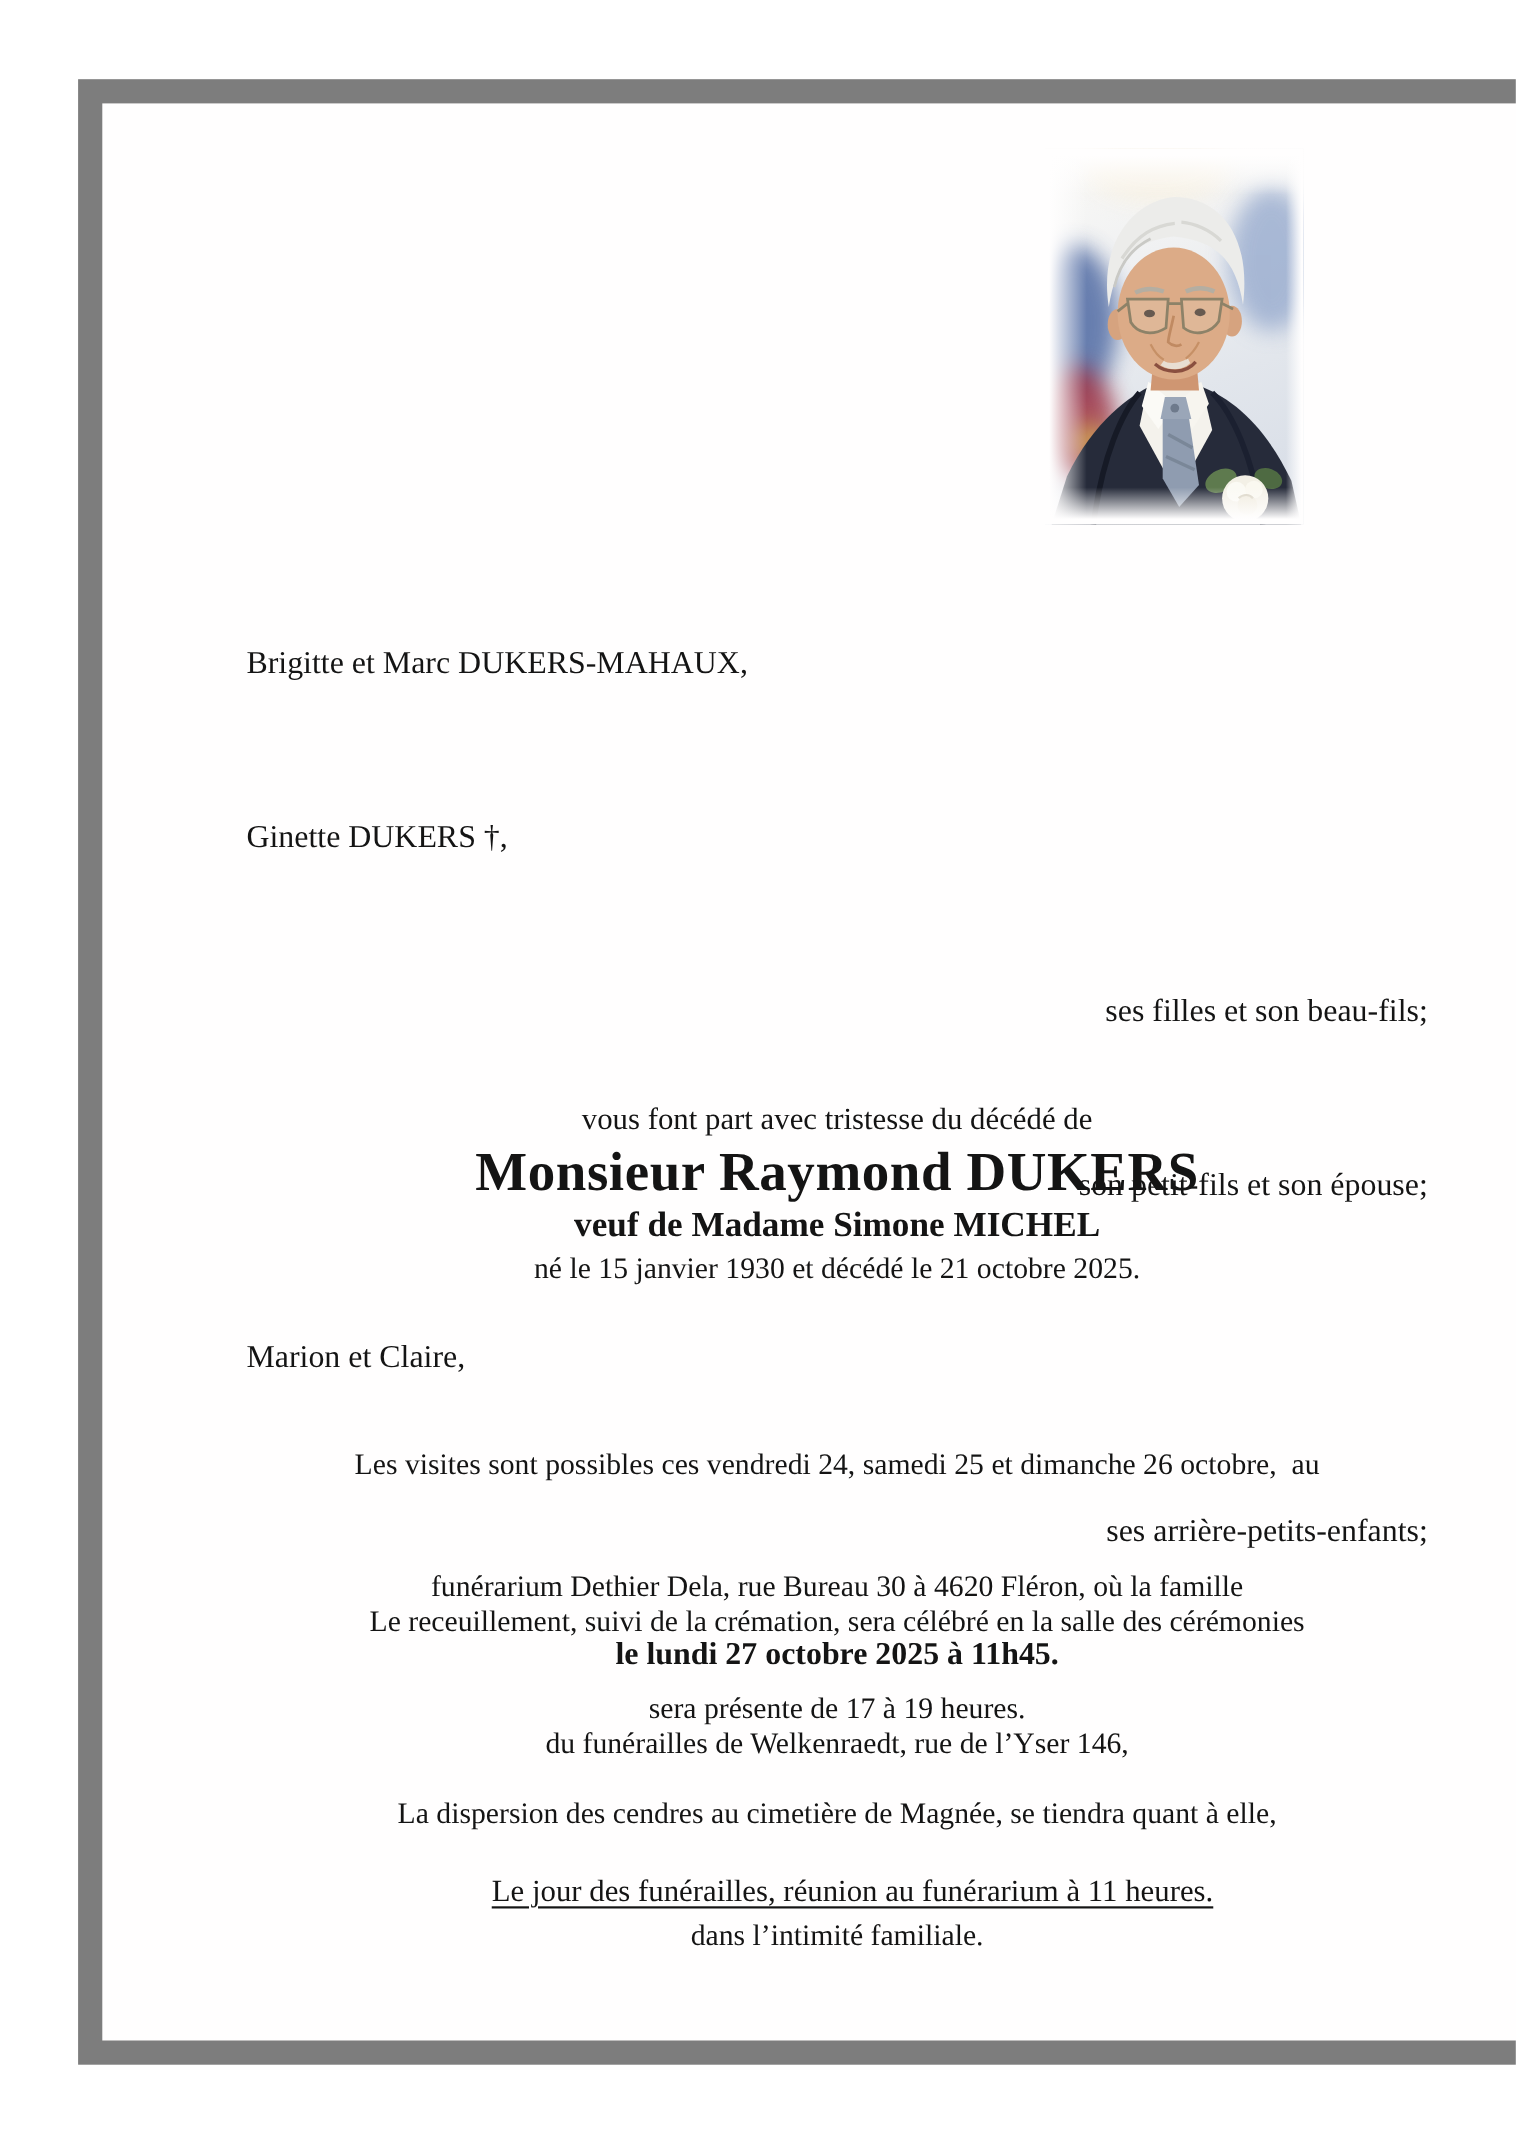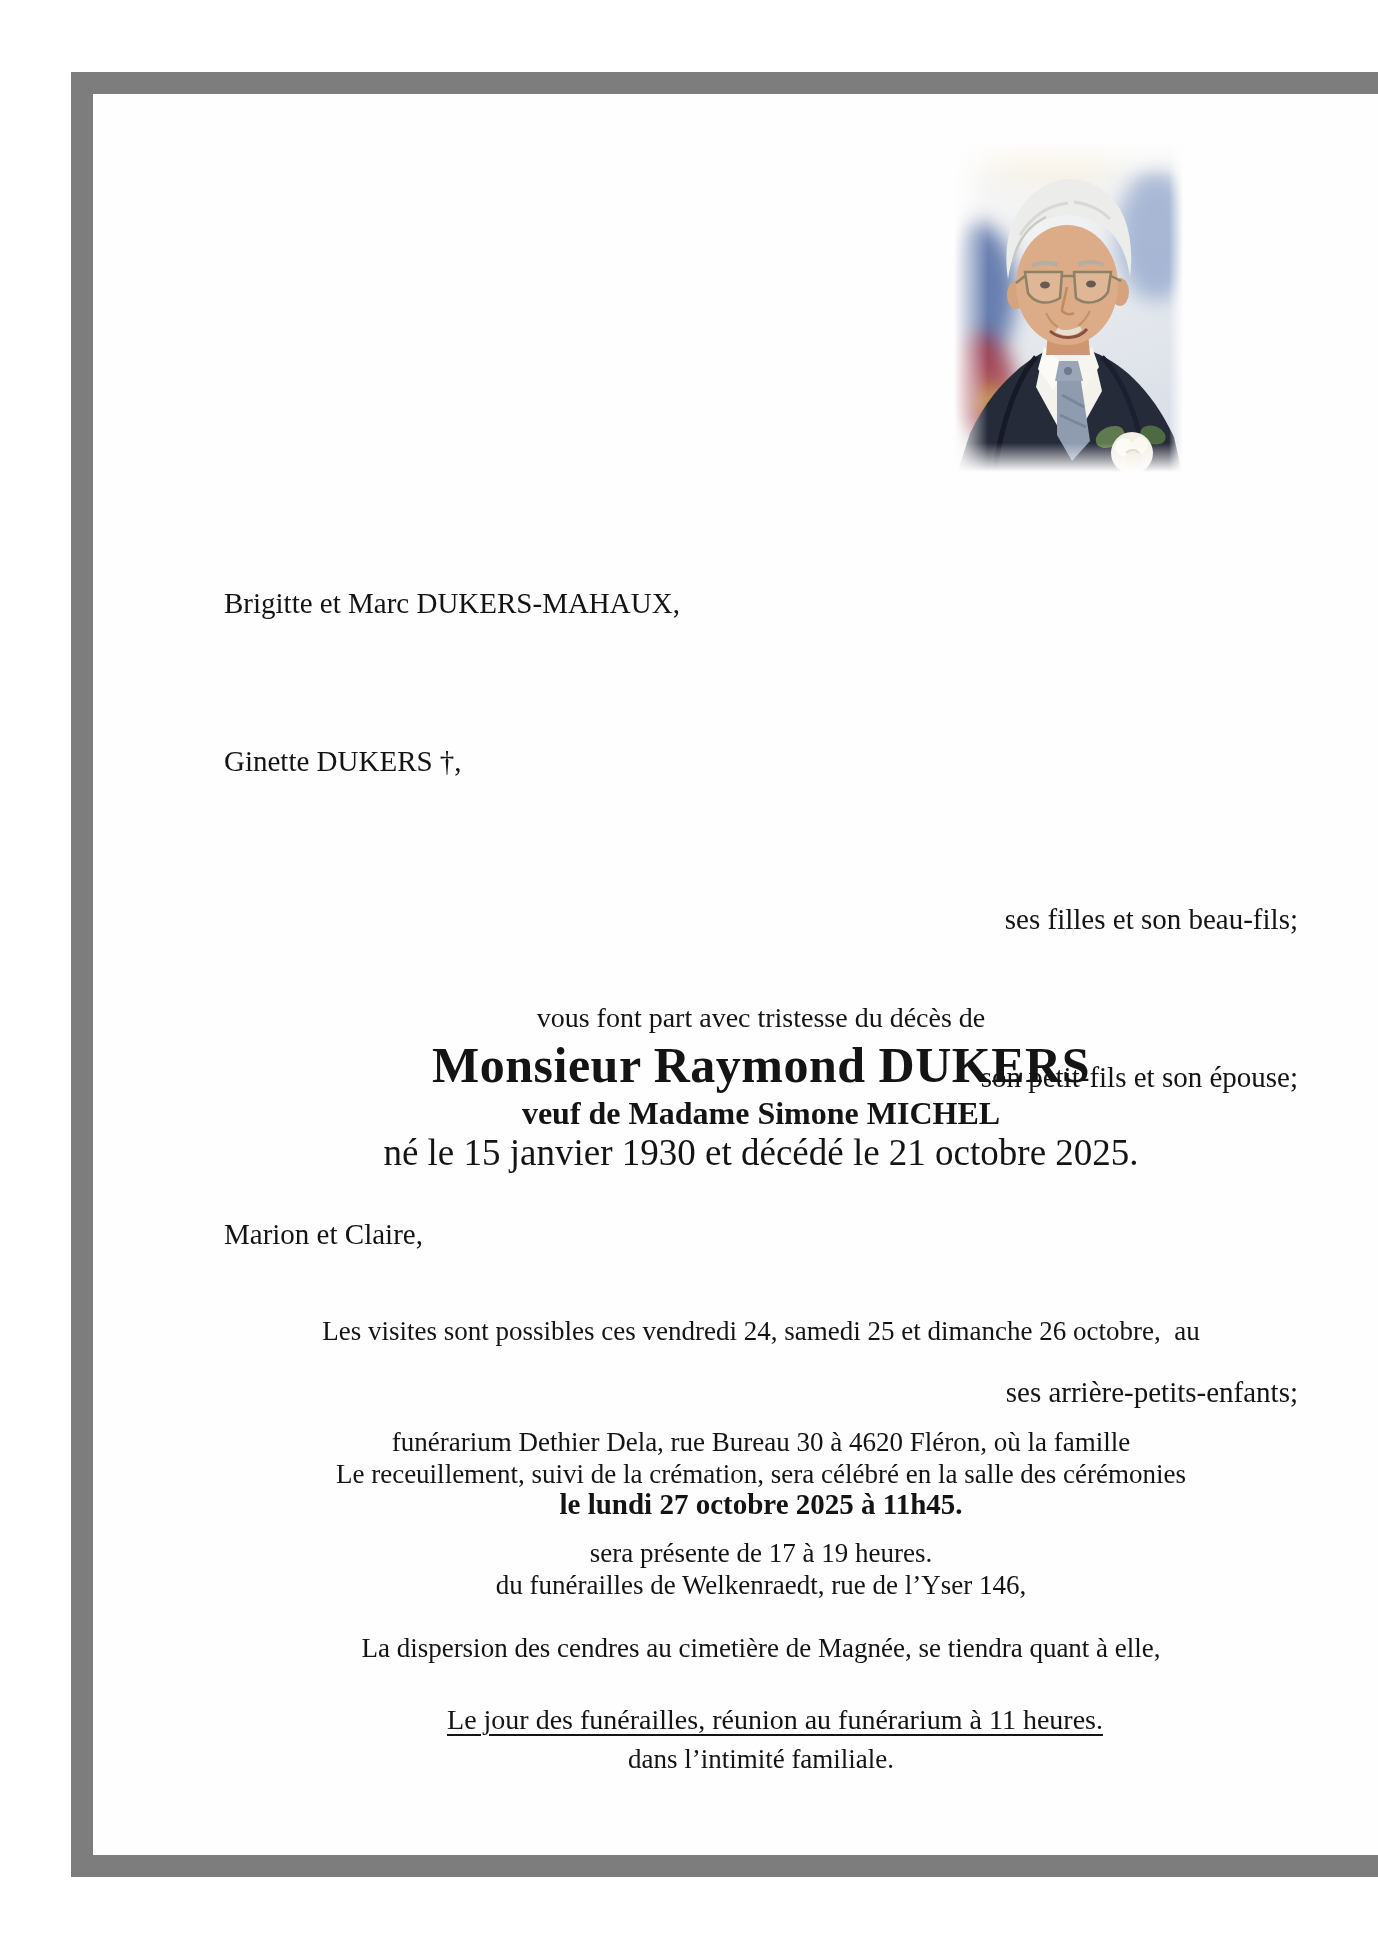--- a/index.html
+++ b/index.html
@@ -53,21 +53,21 @@
   .names .line.right { text-align: right; }
   .names .line.gap { margin-top: 50px; }
   .center-block {
     position: absolute;
     left: 131px; right: 115px; top: 905px;
     text-align: center;
   }
   .intro    { font-size: 28px; line-height: 38px; }
   .deceased { font-size: 50px; line-height: 56px; font-weight: bold; letter-spacing: .5px; }
   .widower  { font-size: 32px; line-height: 40px; font-weight: bold; text-align: center; }
-  .dates    { font-size: 37px; line-height: 40px; }
+  .dates    { font-size: 27px; line-height: 40px; }
   .para {
     position: absolute;
     left: 131px; right: 115px;
     text-align: center;
     font-size: 27px; line-height: 37px;
     white-space: pre-wrap;
   }
   .para-visits    { top: 1145px; }
   .para-cremation { top: 1288px; text-align: center; }
   .para-datetime  { top: 1391px; font-size: 29px; line-height: 38px; font-weight: bold; }
@@ -162,21 +162,21 @@
   <div class="names">
     <div class="line">Brigitte et Marc DUKERS-MAHAUX,</div>
     <div class="line">Ginette DUKERS †,</div>
     <div class="line right">ses filles et son beau-fils;</div>
     <div class="line right">son petit-fils et son épouse;</div>
     <div class="line">Marion et Claire,</div>
     <div class="line right">ses arrière-petits-enfants;</div>
   </div>
 
   <div class="center-block">
-    <div class="intro">vous font part avec tristesse du décès de</div>
+    <div class="intro">vous font part avec tristesse du décédé de</div>
     <div class="deceased">Monsieur Raymond DUKERS</div>
     <div class="widower">veuf de Madame Simone MICHEL</div>
     <div class="dates">né le 15 janvier 1930 et décédé le 21 octobre 2025.</div>
   </div>
 
   <div class="para para-visits">
     <div>Les visites sont possibles ces vendredi 24, samedi 25 et dimanche 26 octobre,  au</div>
     <div>funérarium Dethier Dela, rue Bureau 30 à 4620 Fléron, où la famille</div>
     <div>sera présente de 17 à 19 heures.</div>
   </div>

